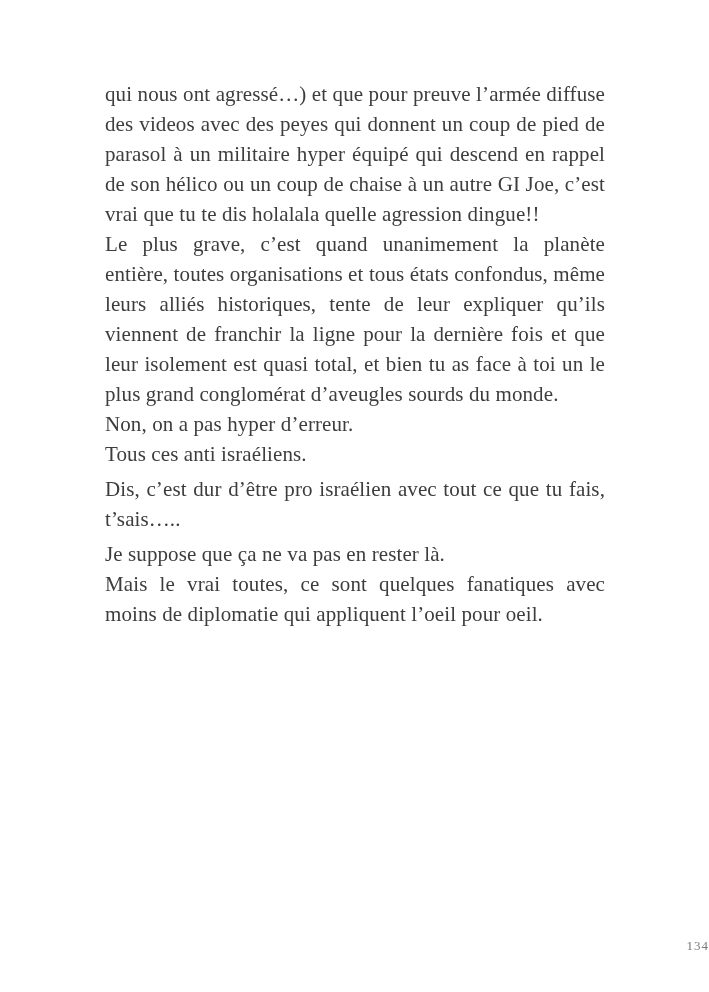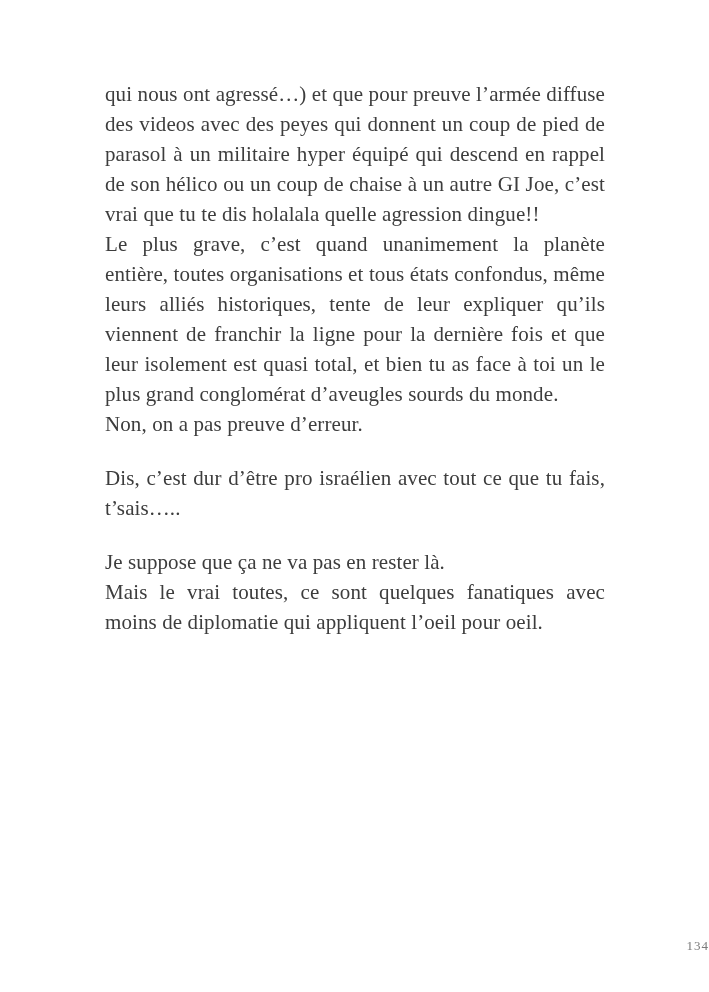--- a/index.html
+++ b/index.html
@@ -28,21 +28,21 @@
     line-height: 30px;
     color: #3d3d3d;
     text-align: justify;
     letter-spacing: 0.1px;
   }
   .text-block p {
     margin: 0;
     padding: 0;
   }
   .text-block p.gap {
-    margin-top: 24px;
+    margin-top: 5px;
   }
   .text-block p.justify-last {
     text-align-last: justify;
   }
   .page-number {
     position: absolute;
     top: 938px;
     left: 0;
     width: 100%;
     text-align: right;
@@ -51,19 +51,20 @@
     letter-spacing: 1px;
   }
 </style>
 </head>
 <body>
 
 <div class="page">
   <div class="text-block">
     <p>qui nous ont agressé…) et que pour preuve l’armée diffuse des videos avec des peyes qui donnent un coup de pied de parasol à un militaire hyper équipé qui descend en rappel de son hélico ou un coup de chaise à un autre GI Joe, c’est vrai que tu te dis holalala quelle agression dingue!!</p>
     <p>Le plus grave, c’est quand unanimement la planète entière, toutes organisations et tous états confondus, même leurs alliés historiques, tente de leur expliquer qu’ils viennent de franchir la ligne pour la dernière fois et que leur isolement est quasi total, et bien tu as face à toi un le plus grand conglomérat d’aveugles sourds du monde.</p>
-    <p>Non, on a pas preuve d’erreur.</p>
+    <p>Non, on a pas hyper d’erreur.</p>
+    <p>Tous ces anti israéliens.</p>
     <p class="gap">Dis, c’est dur d’être pro israélien avec tout ce que tu fais, t’sais…..</p>
     <p class="gap">Je suppose que ça ne va pas en rester là.</p>
     <p>Mais le vrai toutes, ce sont quelques fanatiques avec moins de diplomatie qui appliquent l’oeil pour oeil.</p>
   </div>
   <div class="page-number">134</div>
 </div>
 
 </body></html>

